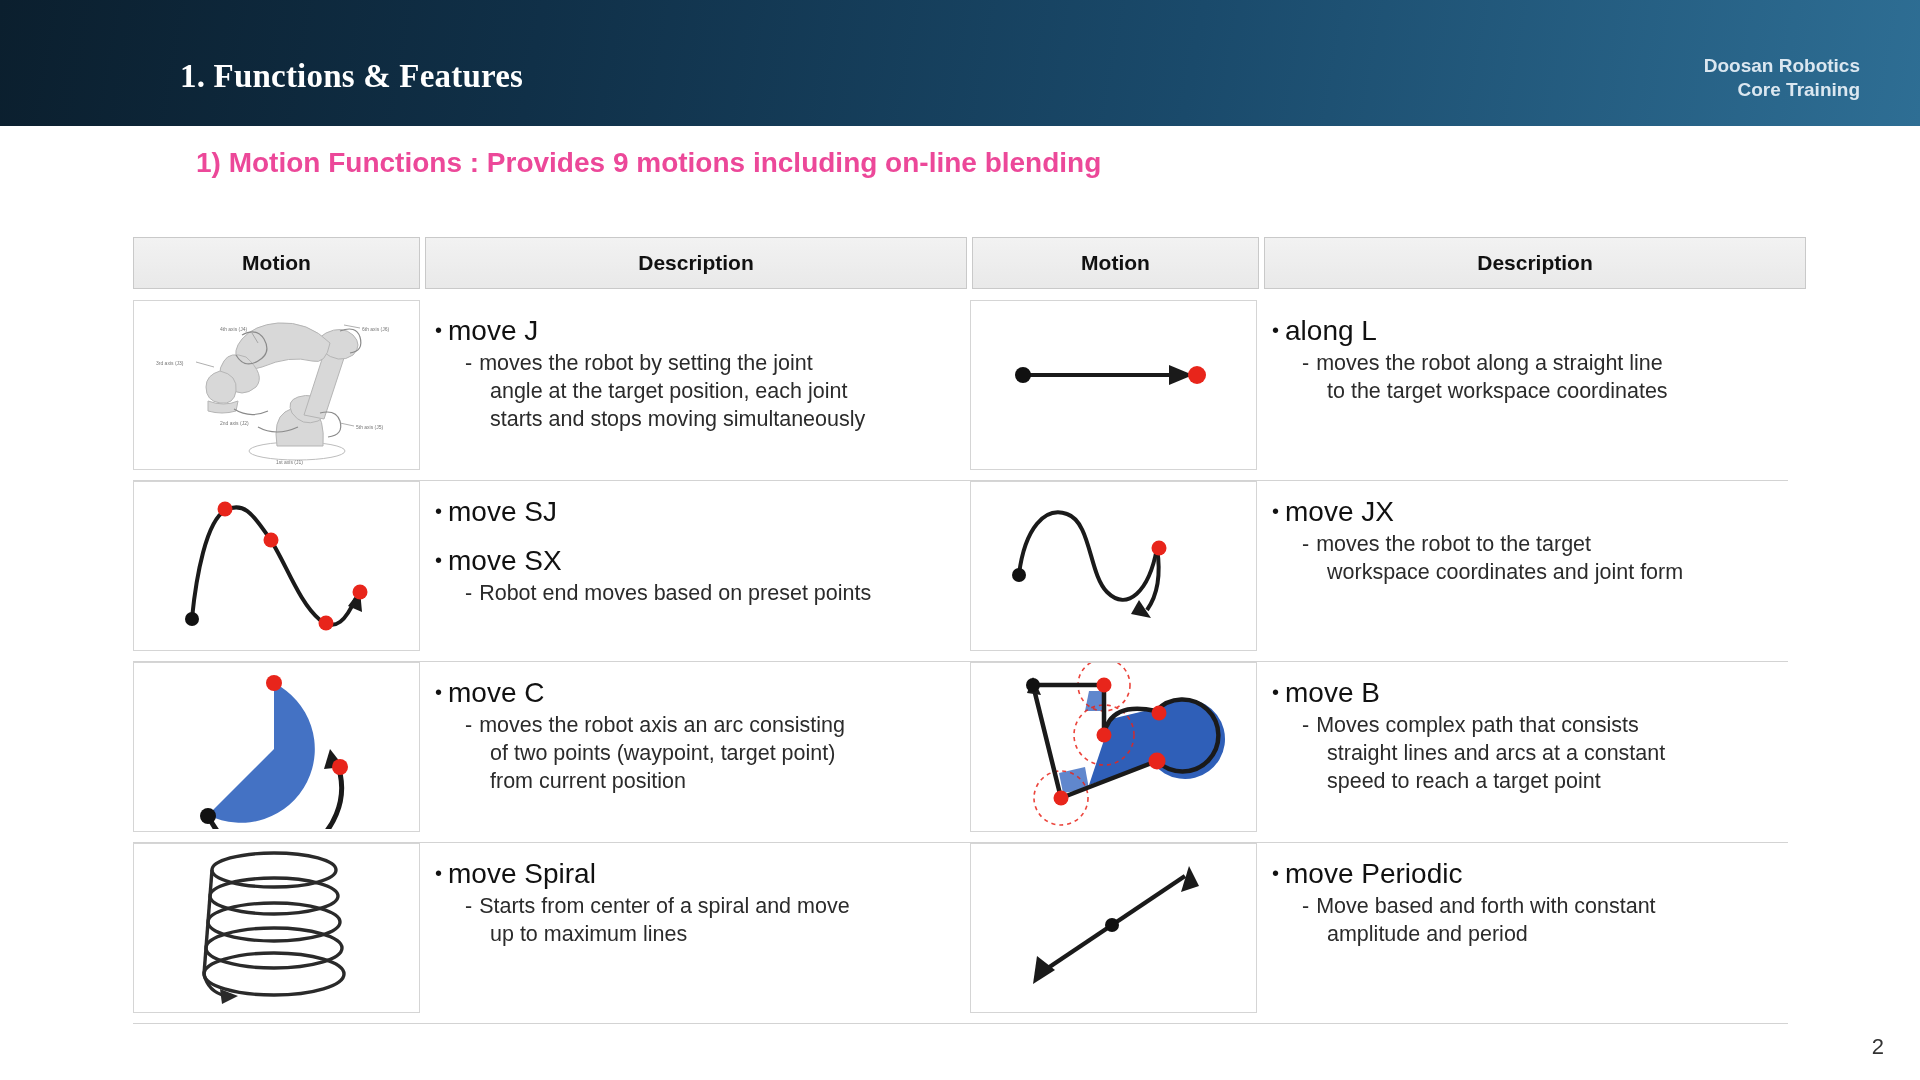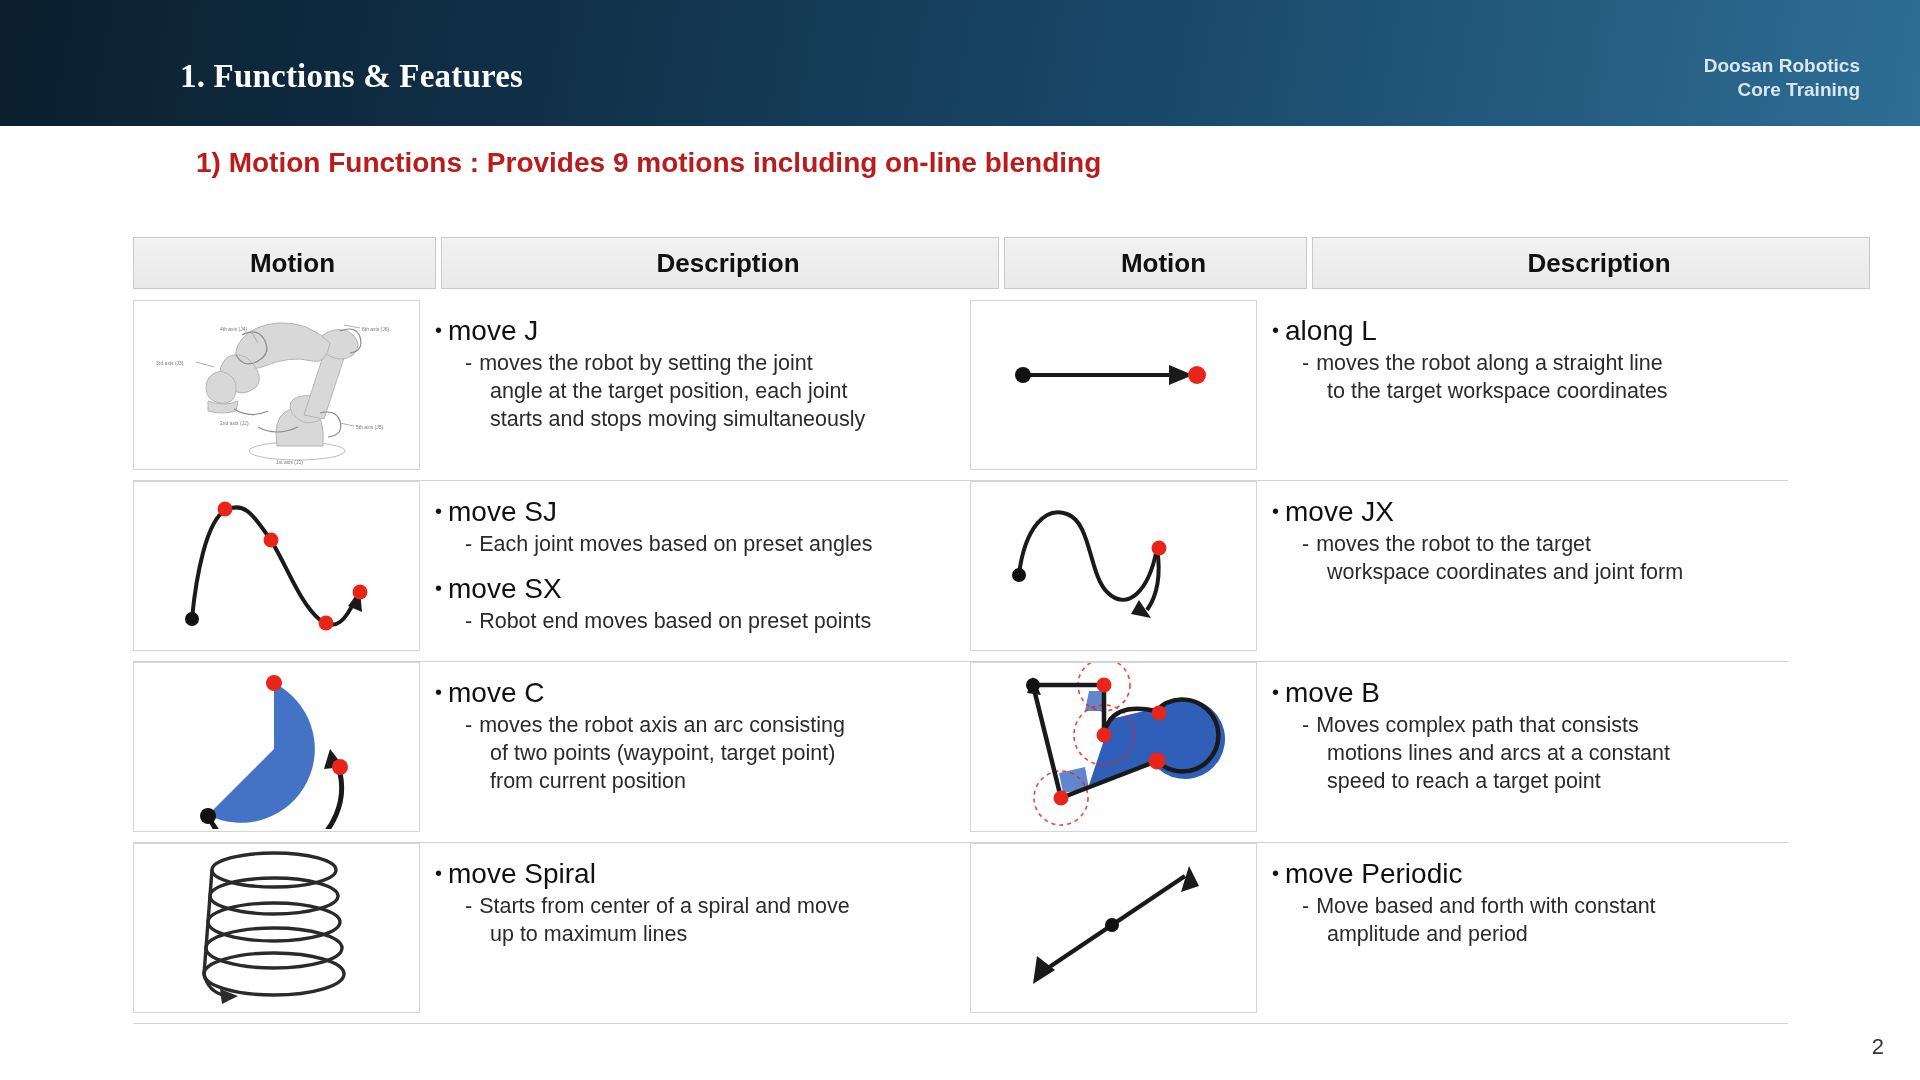--- a/index.html
+++ b/index.html
@@ -22,33 +22,33 @@
     font-family:Liberation Serif, serif;
   }
   .brand{
     position:absolute;right:60px;top:54px;
     text-align:right;color:#dbe7f0;
     font-size:19px;font-weight:bold;line-height:24px;
   }
   
   .subtitle{
     position:absolute;left:196px;top:147px;
-    font-size:28px;font-weight:bold;color:#b91c1c;
+    font-size:28px;font-weight:bold;color:#ec4899;
   }
   
   .table{
     position:absolute;left:133px;top:237px;width:1655px;
   }
   .thead{display:flex;height:52px;}
   .th{
     background:linear-gradient(180deg,#f2f2f2 0%,#e9e9e9 100%);
     border:1px solid #c9c9c9;
     margin-right:5px;
     display:flex;align-items:center;justify-content:center;
-    font-size:26px;font-weight:bold;color:#111;padding-left:16px;
+    font-size:21px;font-weight:bold;color:#111;
   }
   .th:last-child{margin-right:0;}
   .col-m{width:285px;flex:0 0 285px;}
   .col-d{width:540px;flex:0 0 540px;}
   .trow{display:flex;margin-top:11px;position:relative;}
   .trow .sep{
     position:absolute;left:0;right:0;bottom:-11px;height:1px;background:#d3d3d3;
   }
   .cell-m{
     width:285px;flex:0 0 285px;height:168px;
@@ -167,21 +167,20 @@
         <polygon points="214,124 226,108 228,130" fill="#1a1a1a"></polygon>
         <circle cx="58" cy="137" r="7" fill="#111"></circle>
         <circle cx="91" cy="27" r="7.5" fill="#e8251b"></circle>
         <circle cx="137" cy="58" r="7.5" fill="#e8251b"></circle>
         <circle cx="192" cy="141" r="7.5" fill="#e8251b"></circle>
         <circle cx="226" cy="110" r="7.5" fill="#e8251b"></circle>
       </svg>
     </div>
     <div class="cell-d">
       <div class="bullet"><span class="dot">•</span><span>move SJ</span></div>
-      <div class="sub"><span class="dash">-</span><span>Each joint moves based on preset angles</span></div>
       <div class="bullet"><span class="dot">•</span><span>move SX</span></div>
       <div class="sub"><span class="dash">-</span><span>Robot end moves based on preset points</span></div>
     </div>
 
     <div class="cell-m">
       <svg width="283" height="166" viewBox="0 0 283 166">
         <path d="M48 92 C54 46 74 24 96 32 C120 40 118 92 136 110 C156 130 178 110 186 66" fill="none" stroke="#1a1a1a" stroke-width="4"></path>
         <path d="M186 66 C190 92 186 114 176 128" fill="none" stroke="#1a1a1a" stroke-width="4"></path>
         <polygon points="168,118 180,136 160,132" fill="#1a1a1a"></polygon>
         <circle cx="48" cy="93" r="7" fill="#111"></circle>
@@ -238,21 +237,21 @@
         <circle cx="133" cy="22" r="7.5" fill="#e8251b"></circle>
         <circle cx="133" cy="72" r="7.5" fill="#e8251b"></circle>
         <circle cx="90" cy="135" r="7.5" fill="#e8251b"></circle>
         <circle cx="188" cy="50" r="7.5" fill="#e8251b"></circle>
         <circle cx="186" cy="98" r="8.5" fill="#e8251b"></circle>
       </svg>
     </div>
     <div class="cell-d">
       <div class="bullet"><span class="dot">•</span><span>move B</span></div>
       <div class="sub"><span class="dash">-</span><span>Moves complex path that consists</span></div>
-      <div class="sub sub-line">motions lines and arcs at a constant</div>
+      <div class="sub sub-line">straight lines and arcs at a constant</div>
       <div class="sub sub-line">speed to reach a target point</div>
     </div>
     <div class="sep"></div>
   </div>
 
   <div class="trow">
     <div class="cell-m">
       <svg width="283" height="166" viewBox="0 0 283 166">
         <g fill="none" stroke="#2a2a2a" stroke-width="3.4">
           <ellipse cx="140" cy="26" rx="62" ry="17"></ellipse>

